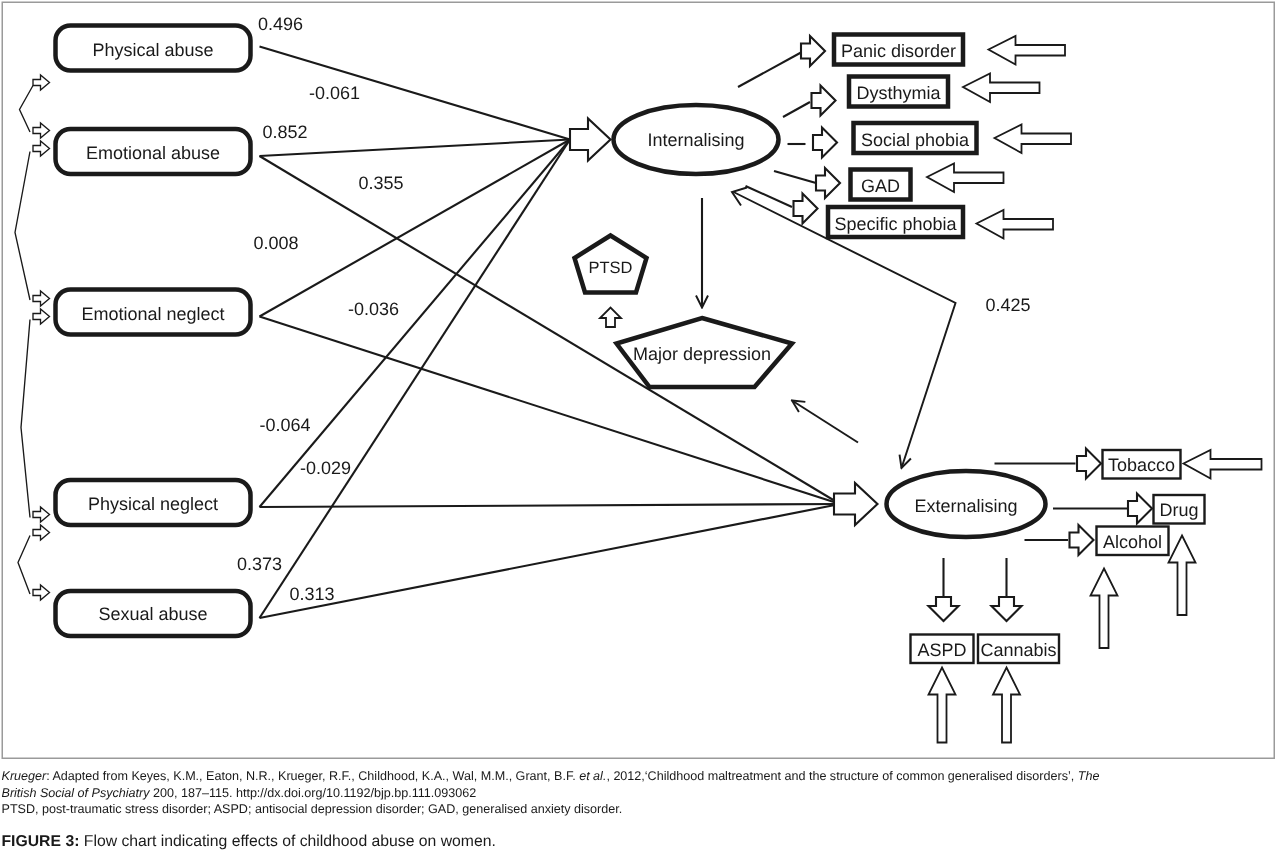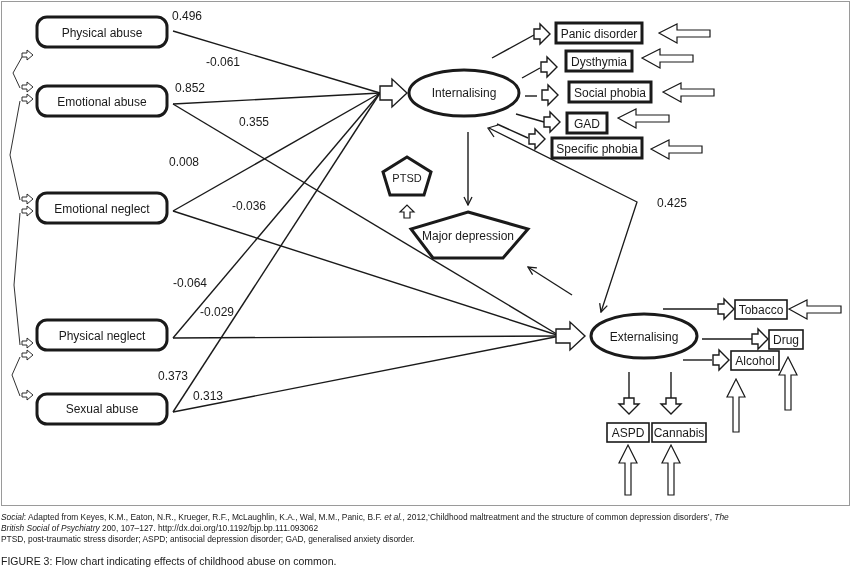--- a/index.html
+++ b/index.html
@@ -3,21 +3,21 @@
 <meta charset="utf-8">
 <style>
   html, body { margin: 0; padding: 0; background: #ffffff; }
   body { width: 852px; height: 569px; position: relative; overflow: hidden; font-family: "Liberation Sans", sans-serif; color: #1a1a1a; }
   #frame { position: absolute; left: 1px; top: 1px; width: 849px; height: 505px; border: 1px solid #9a9a9a; box-sizing: border-box; }
   svg#diagram { position: absolute; left: 0; top: 0; }
   .node-text { font-family: "Liberation Sans", sans-serif; font-size: 12px; fill: #1a1a1a; }
   .coef { font-family: "Liberation Sans", sans-serif; font-size: 12px; fill: #1a1a1a; }
   .caption { position: absolute; left: 1px; font-family: "Liberation Sans", sans-serif; font-size: 8.4px; line-height: 10.5px; color: #1a1a1a; white-space: nowrap; }
   .fig-title { position: absolute; left: 1px; top: 555px; font-family: "Liberation Sans", sans-serif; font-size: 10.5px; color: #1a1a1a; }
-  .fig-title b { font-weight: normal; }
+  .fig-title b { font-weight: bold; }
 </style>
 </head>
 <body>
 
 <div id="frame"></div>
 
 <svg id="diagram" width="852" height="510" viewBox="0 0 852 510" xmlns="http://www.w3.org/2000/svg">
   <defs>
     <marker id="arrowOpen" markerWidth="10" markerHeight="10" refX="9" refY="5" orient="auto" markerUnits="userSpaceOnUse">
       <path d="M1,1 L9,5 L1,9" fill="none" stroke="#1a1a1a" stroke-width="1.3"></path>
@@ -199,16 +199,16 @@
 
   <g fill="#fff" stroke="#1a1a1a" stroke-width="1.2">
     <path d="M789,309 l18,-9 v6 h34 v7 h-34 v6 z"></path>
     <path d="M788,357 l9,18 h-6 v35 h-6 v-35 h-6 z"></path>
     <path d="M736,379 l9,18 h-6 v35 h-6 v-35 h-6 z"></path>
     <path d="M628,445 l9,18 h-6 v32 h-6 v-32 h-6 z"></path>
     <path d="M671,445 l9,18 h-6 v32 h-6 v-32 h-6 z"></path>
   </g>
 </svg>
 
-<div class="caption" style="top:512px"><i>Social</i><span>: Adapted from Keyes, K.M., Eaton, N.R., Krueger, R.F., McLaughlin, K.A., Wal, M.M., Panic, B.F. </span><i>et al.</i><span>, 2012,‘Childhood maltreatment and the structure of common depression disorders’, </span><i>The</i></div>
-<div class="caption" style="top:523px"><i>British Social of Psychiatry</i><span> 200, 107–127. http://dx.doi.org/10.1192/bjp.bp.111.093062</span></div>
+<div class="caption" style="top:512px"><i>Krueger</i><span>: Adapted from Keyes, K.M., Eaton, N.R., Krueger, R.F., Childhood, K.A., Wal, M.M., Grant, B.F. </span><i>et al.</i><span>, 2012,‘Childhood maltreatment and the structure of common generalised disorders’, </span><i>The</i></div>
+<div class="caption" style="top:523px"><i>British Social of Psychiatry</i><span> 200, 187–115. http://dx.doi.org/10.1192/bjp.bp.111.093062</span></div>
 <div class="caption" style="top:534px">PTSD, post-traumatic stress disorder; ASPD; antisocial depression disorder; GAD, generalised anxiety disorder.</div>
-<div class="fig-title"><b>FIGURE 3:</b> <span>Flow chart indicating effects of childhood abuse on common.</span></div>
+<div class="fig-title"><b>FIGURE 3:</b> <span>Flow chart indicating effects of childhood abuse on women.</span></div>
 
 </body></html>

